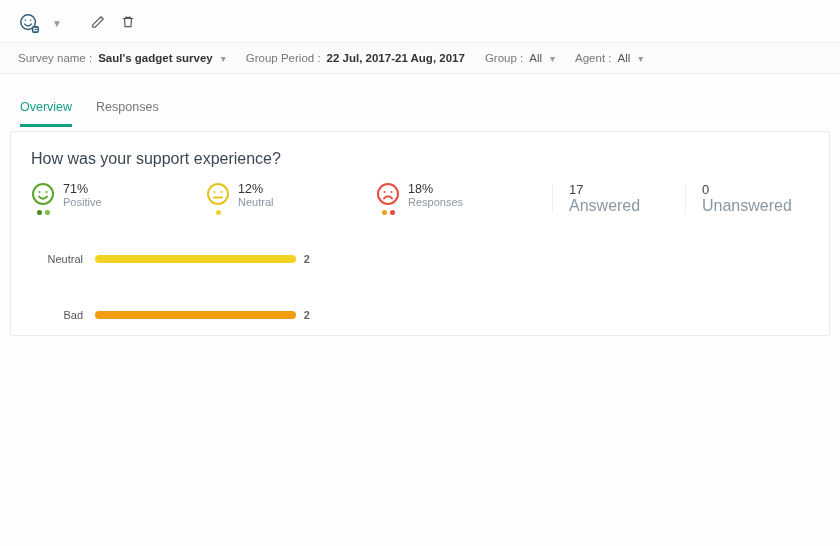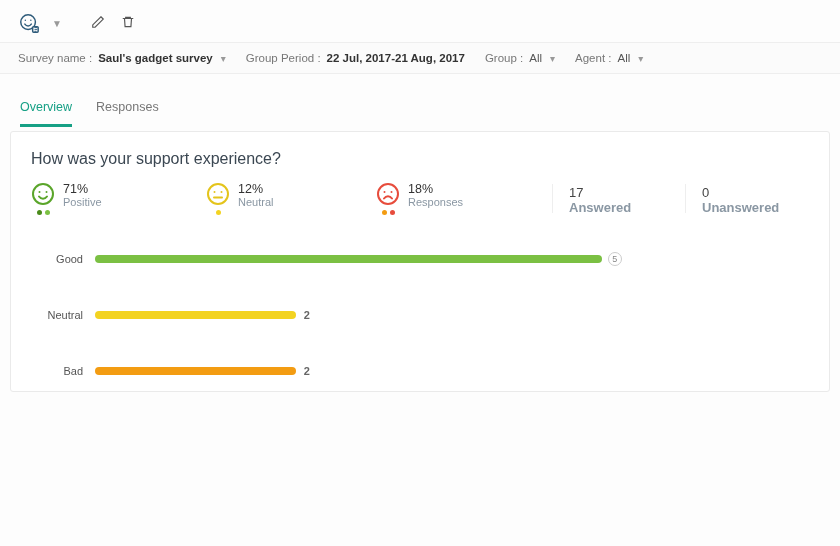--- a/index.html
+++ b/index.html
@@ -90,21 +90,21 @@
     flex: 0 0 160px;
   }
   .metric.wide { flex: 0 0 165px; }
   .face-wrap { display:flex; flex-direction:column; align-items:center; gap:4px; }
   .dots { display:flex; gap:3px; }
   .dot { width:5px; height:5px; border-radius:50%; }
   .stat .pct { font-size: 12.5px; color: #333; font-weight:500; }
   .stat .sub { font-size: 11px; color: #8a97a3; }
   .vline { width:1px; background:#eee; align-self:stretch; margin: 2px 6px;}
   .num-block .num { font-size: 13px; color: #444; }
-  .num-block .sub { font-size: 13px; color: #8a97a3; font-weight: bold; }
+  .num-block .sub { font-size: 16px; color: #8a97a3; }
 
   .chart-area {
     padding: 30px 30px 10px 10px;
   }
   .bar-row {
     display: flex;
     align-items: center;
     gap: 12px;
     margin-bottom: 44px;
   }
@@ -265,27 +265,20 @@
 
         <div class="num-block">
           <div class="num">0</div>
           <div class="sub">Unanswered</div>
         </div>
       </div>
     </div>
 
     <div class="chart-area">
       <div class="bar-row">
-        <div class="bar-label">Good</div>
-        <div class="bar-track">
-          <div class="bar-fill" style="width:72%;background:#7bc043"></div>
-          <span class="bar-count circ">5</span>
-        </div>
-      </div>
-      <div class="bar-row">
         <div class="bar-label">Neutral</div>
         <div class="bar-track">
           <div class="bar-fill" style="width:28.5%;background:#f3d321"></div>
           <span class="bar-count" style="font-weight:700">2</span>
         </div>
       </div>
       <div class="bar-row">
         <div class="bar-label">Bad</div>
         <div class="bar-track">
           <div class="bar-fill" style="width:28.5%;background:#f39c12"></div>

